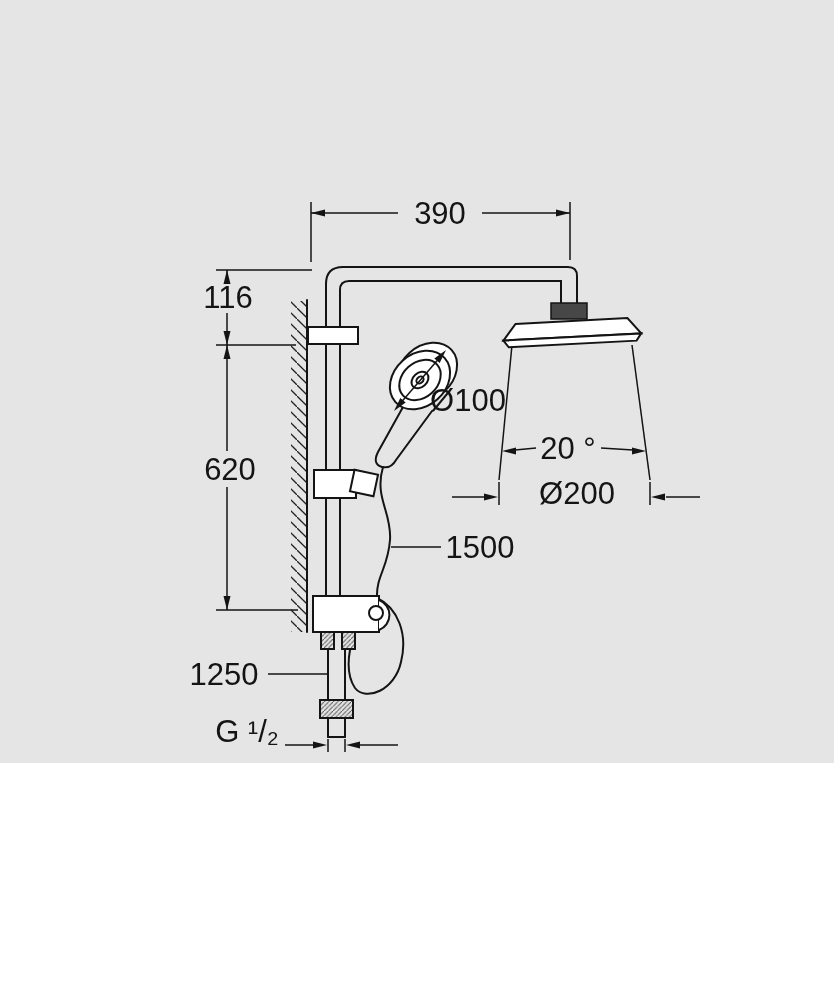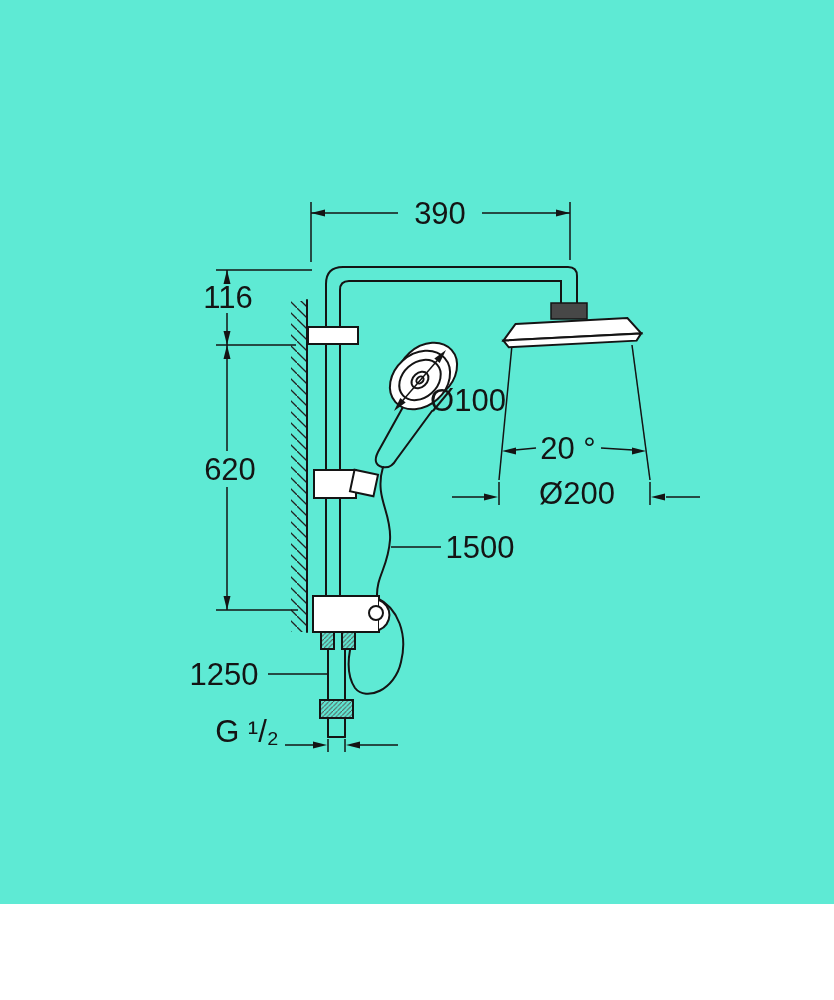--- a/index.html
+++ b/index.html
@@ -1,16 +1,16 @@
 <!DOCTYPE html>
 <html><head>
 <meta charset="utf-8">
 <style>
   html,body { margin:0; padding:0; background:#ffffff; }
-  .stage { width:834px; height:904px; background:#5eead4; position:relative; overflow:hidden; }
+  .stage { width:834px; height:763px; background:#e5e5e5; position:relative; overflow:hidden; }
   svg { display:block; }
   .ln  { stroke:#141414; stroke-width:2;   fill:none; stroke-linecap:round; }
   .ln2 { stroke:#141414; stroke-width:2; }
   .dim { stroke:#141414; stroke-width:1.5; fill:none; }
   .ar  { fill:#141414; stroke:none; }
   .dimtext { font-family:"Liberation Sans", sans-serif; font-size:31px; fill:#141414;
              text-anchor:middle; }
 </style>
 </head>
 <body>

